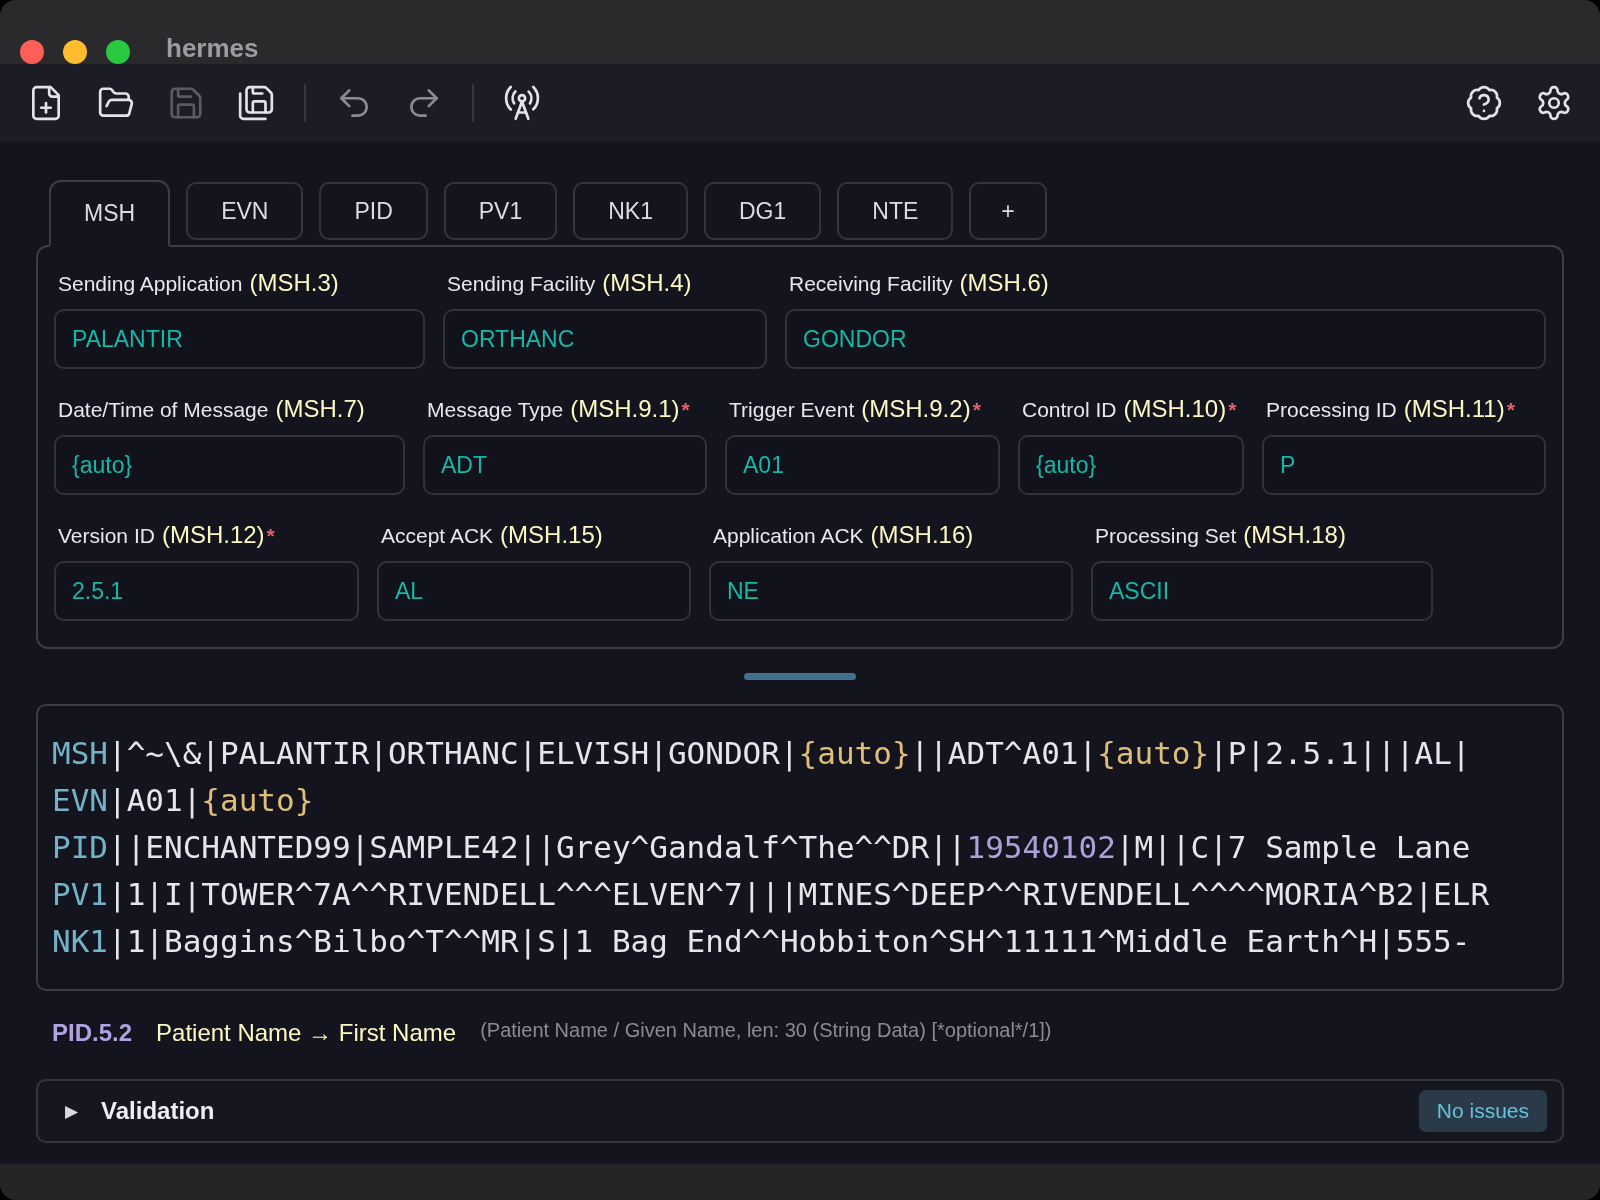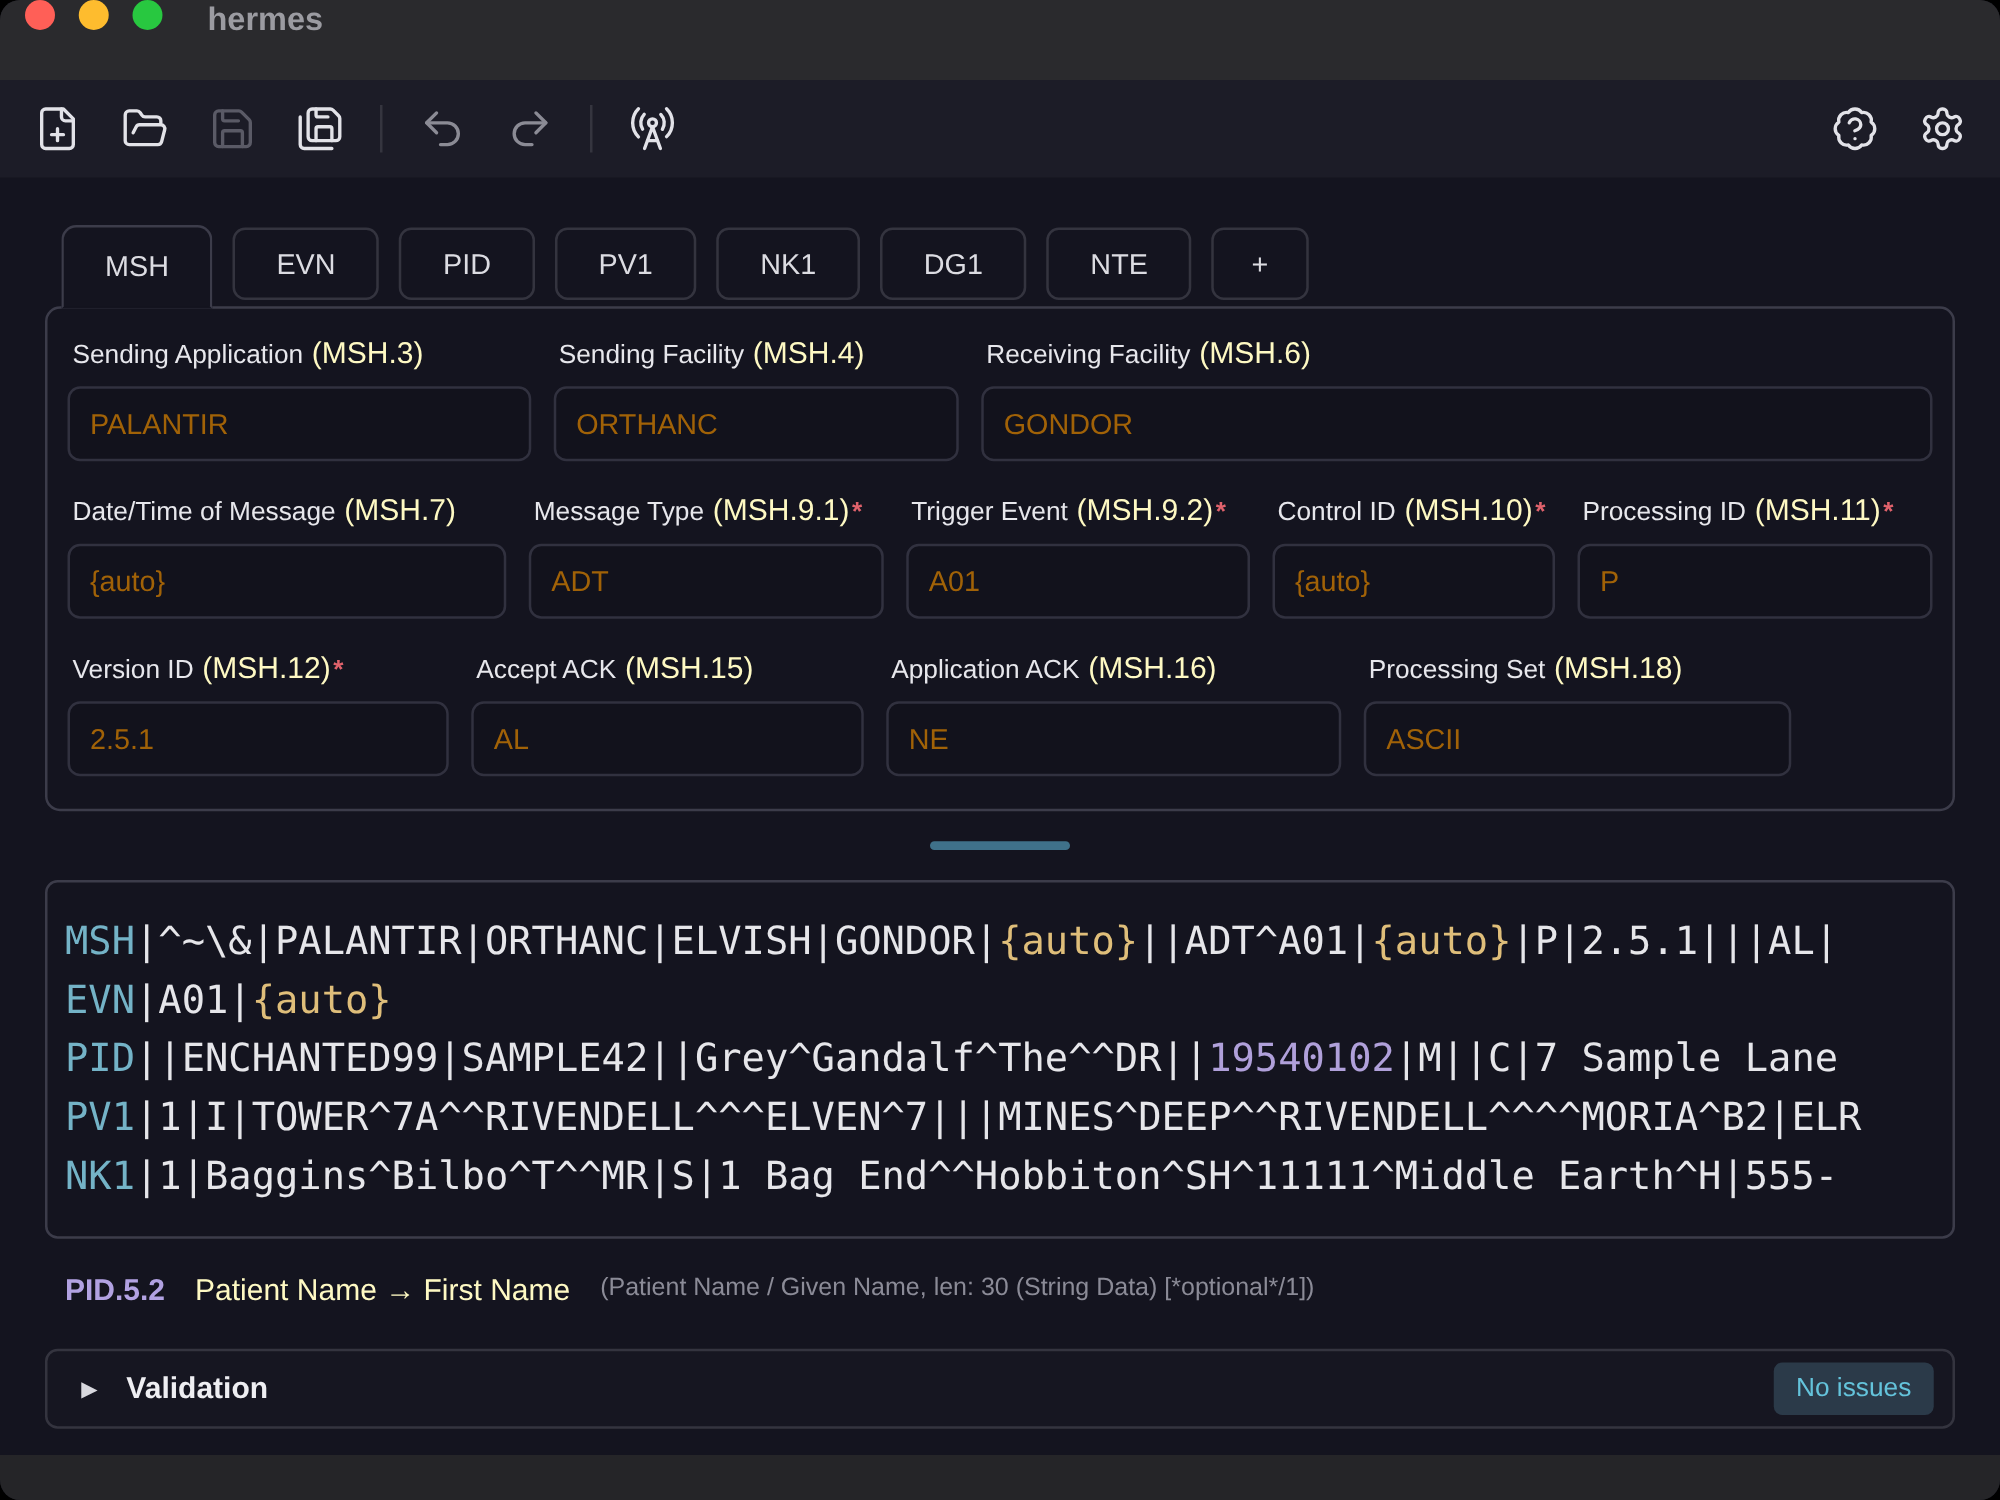--- a/index.html
+++ b/index.html
@@ -5,21 +5,21 @@
   * { box-sizing: border-box; margin: 0; padding: 0; }
   html, body { background: #000; width: 1600px; height: 1200px; font-family: "Liberation Sans", sans-serif; }
 
   .window {
     position: relative; width: 1600px; height: 1200px;
     border-radius: 16px; overflow: hidden;
     background: #14141f; display: flex; flex-direction: column;
   }
 
   
-  .titlebar { height: 64px; background: #2a2a2d; display: flex; align-items: flex-start; padding: 0 20px; flex: none; }
+  .titlebar { height: 64px; background: #2a2a2d; display: flex; align-items: flex-end; padding: 0 20px; flex: none; }
   .lights { display: flex; gap: 19px; }
   .light { width: 24px; height: 24px; border-radius: 50%; display: inline-block; }
   .light.red { background: #ff5f57; }
   .light.yellow { background: #febc2e; }
   .light.green { background: #28c840; }
   .win-title { margin-left: 36px; font-size: 26px; font-weight: 700; color: #9b9ba1; }
 
   
   .toolbar { height: 78px; background: #1c1c27; display: flex; align-items: center; padding: 0 24px; gap: 26px; flex: none; }
   .tool-btn { width: 44px; height: 44px; display: flex; align-items: center; justify-content: center;
@@ -43,21 +43,21 @@
   .tab.add { padding: 0 30px; }
 
   
   .form-panel { border: 2px solid #3c3c4a; border-radius: 12px; padding: 22px 16px 0; position: relative; z-index: 1; background: #14141f; }
   .frow { display: flex; gap: 18px; margin-bottom: 26px; }
   .field { display: flex; flex-direction: column; min-width: 0; }
   .flabel { font-size: 21px; color: #e7e7ec; margin: 0 0 12px 4px; white-space: nowrap; }
   .flabel .ref { color: #fef9c3; font-size: 24px; margin-left: 7px; text-align: right; }
   .flabel .star { color: #e0626c; font-size: 21px; margin-left: 2px; font-weight: 700; }
   .finput { height: 60px; background: #12121c; border: 2px solid #31313f; border-radius: 10px;
-            color: #a16207; font-size: 23px; padding: 0 16px; width: 100%;
+            color: #14b8a6; font-size: 23px; padding: 0 16px; width: 100%;
             font-family: "Liberation Sans", sans-serif; outline: none; }
   .f-a { width: 371px; } .f-b { width: 324px; } .f-c { width: 389px; }
   .f-d { width: 351px; } .f-e { width: 284px; } .f-f { width: 275px; } .f-g { width: 226px; }
   .f-h { width: 305px; } .f-i { width: 314px; } .f-j { width: 364px; } .f-k { width: 342px; }
   .f-grow { flex: 1; }
 
   
   .splitter-row { display: flex; justify-content: center; margin: 24px 0; }
   .splitter { width: 112px; height: 7px; border-radius: 4px; background: #3f718a; cursor: row-resize; }
 

